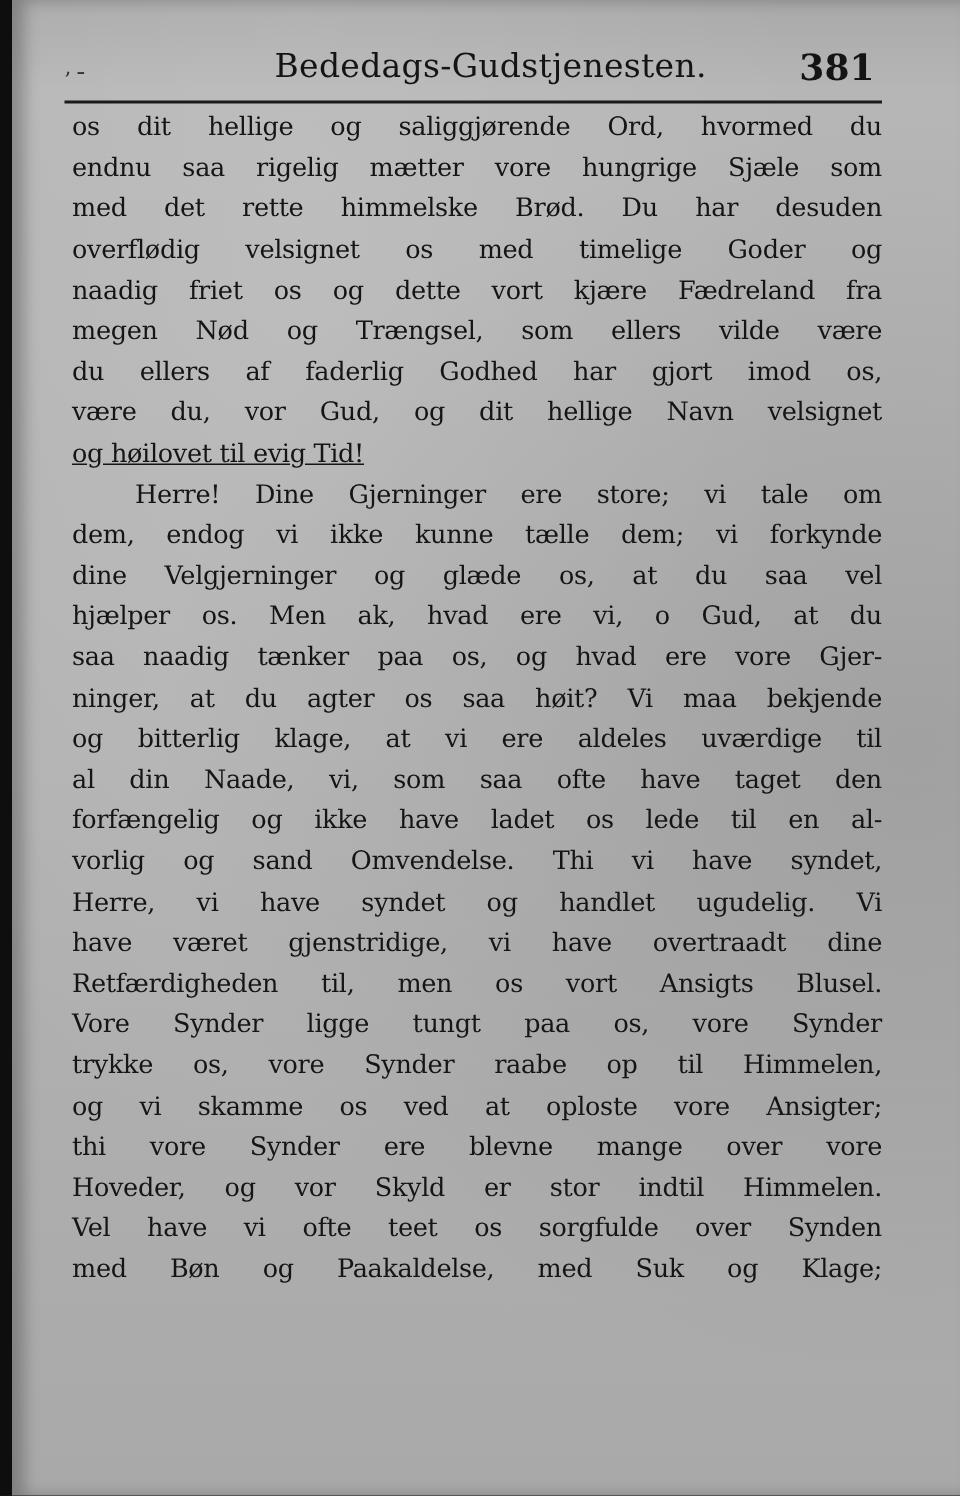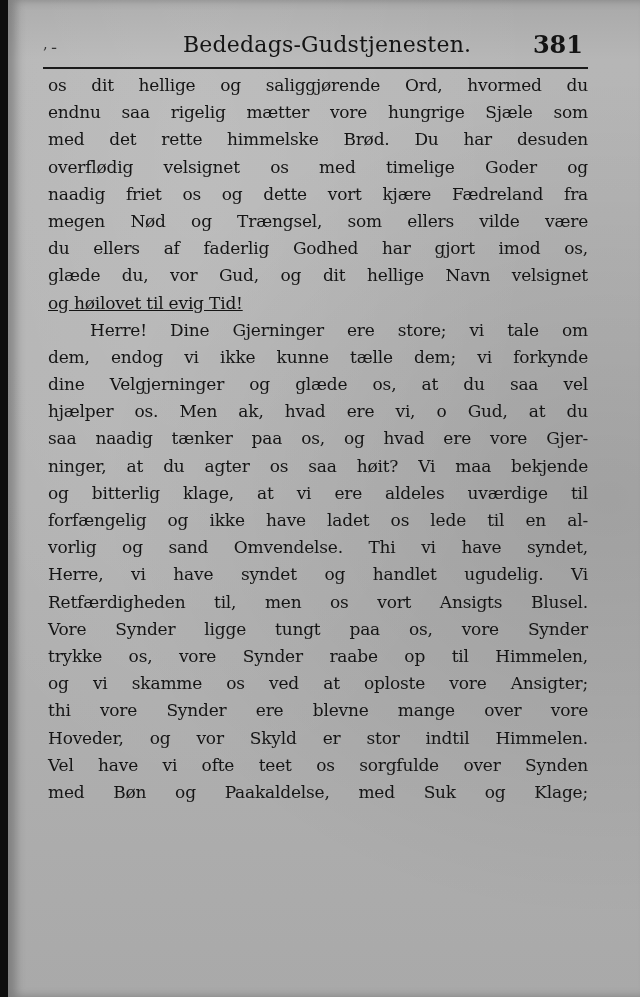--- a/index.html
+++ b/index.html
@@ -104,32 +104,34 @@
   <div class="head-rule"></div>
 
   <div class="body-text">
     <div class="line">os dit hellige og saliggjørende Ord, hvormed du</div>
     <div class="line">endnu saa rigelig mætter vore hungrige Sjæle som</div>
     <div class="line">med det rette himmelske Brød. Du har desuden</div>
     <div class="line">overflødig velsignet os med timelige Goder og</div>
     <div class="line">naadig friet os og dette vort kjære Fædreland fra</div>
     <div class="line">megen Nød og Trængsel, som ellers vilde være</div>
     <div class="line">du ellers af faderlig Godhed har gjort imod os,</div>
-    <div class="line">glæde du, vor Gud, og dit hellige Navn velsignet</div>
+    <div class="line">være du, vor Gud, og dit hellige Navn velsignet</div>
     <div class="line paragraph-end">og høilovet til evig Tid!</div>
     <div class="line indent">Herre! Dine Gjerninger ere store; vi tale om</div>
     <div class="line">dem, endog vi ikke kunne tælle dem; vi forkynde</div>
     <div class="line">dine Velgjerninger og glæde os, at du saa vel</div>
     <div class="line">hjælper os. Men ak, hvad ere vi, o Gud, at du</div>
     <div class="line">saa naadig tænker paa os, og hvad ere vore Gjer-</div>
     <div class="line">ninger, at du agter os saa høit? Vi maa bekjende</div>
     <div class="line">og bitterlig klage, at vi ere aldeles uværdige til</div>
+    <div class="line">al din Naade, vi, som saa ofte have taget den</div>
     <div class="line">forfængelig og ikke have ladet os lede til en al-</div>
     <div class="line">vorlig og sand Omvendelse. Thi vi have syndet,</div>
     <div class="line">Herre, vi have syndet og handlet ugudelig. Vi</div>
+    <div class="line">have været gjenstridige, vi have overtraadt dine</div>
     <div class="line">Retfærdigheden til, men os vort Ansigts Blusel.</div>
     <div class="line">Vore Synder ligge tungt paa os, vore Synder</div>
     <div class="line">trykke os, vore Synder raabe op til Himmelen,</div>
     <div class="line">og vi skamme os ved at oploste vore Ansigter;</div>
     <div class="line">thi vore Synder ere blevne mange over vore</div>
     <div class="line">Hoveder, og vor Skyld er stor indtil Himmelen.</div>
     <div class="line">Vel have vi ofte teet os sorgfulde over Synden</div>
     <div class="line">med Bøn og Paakaldelse, med Suk og Klage;</div>
   </div>
 

